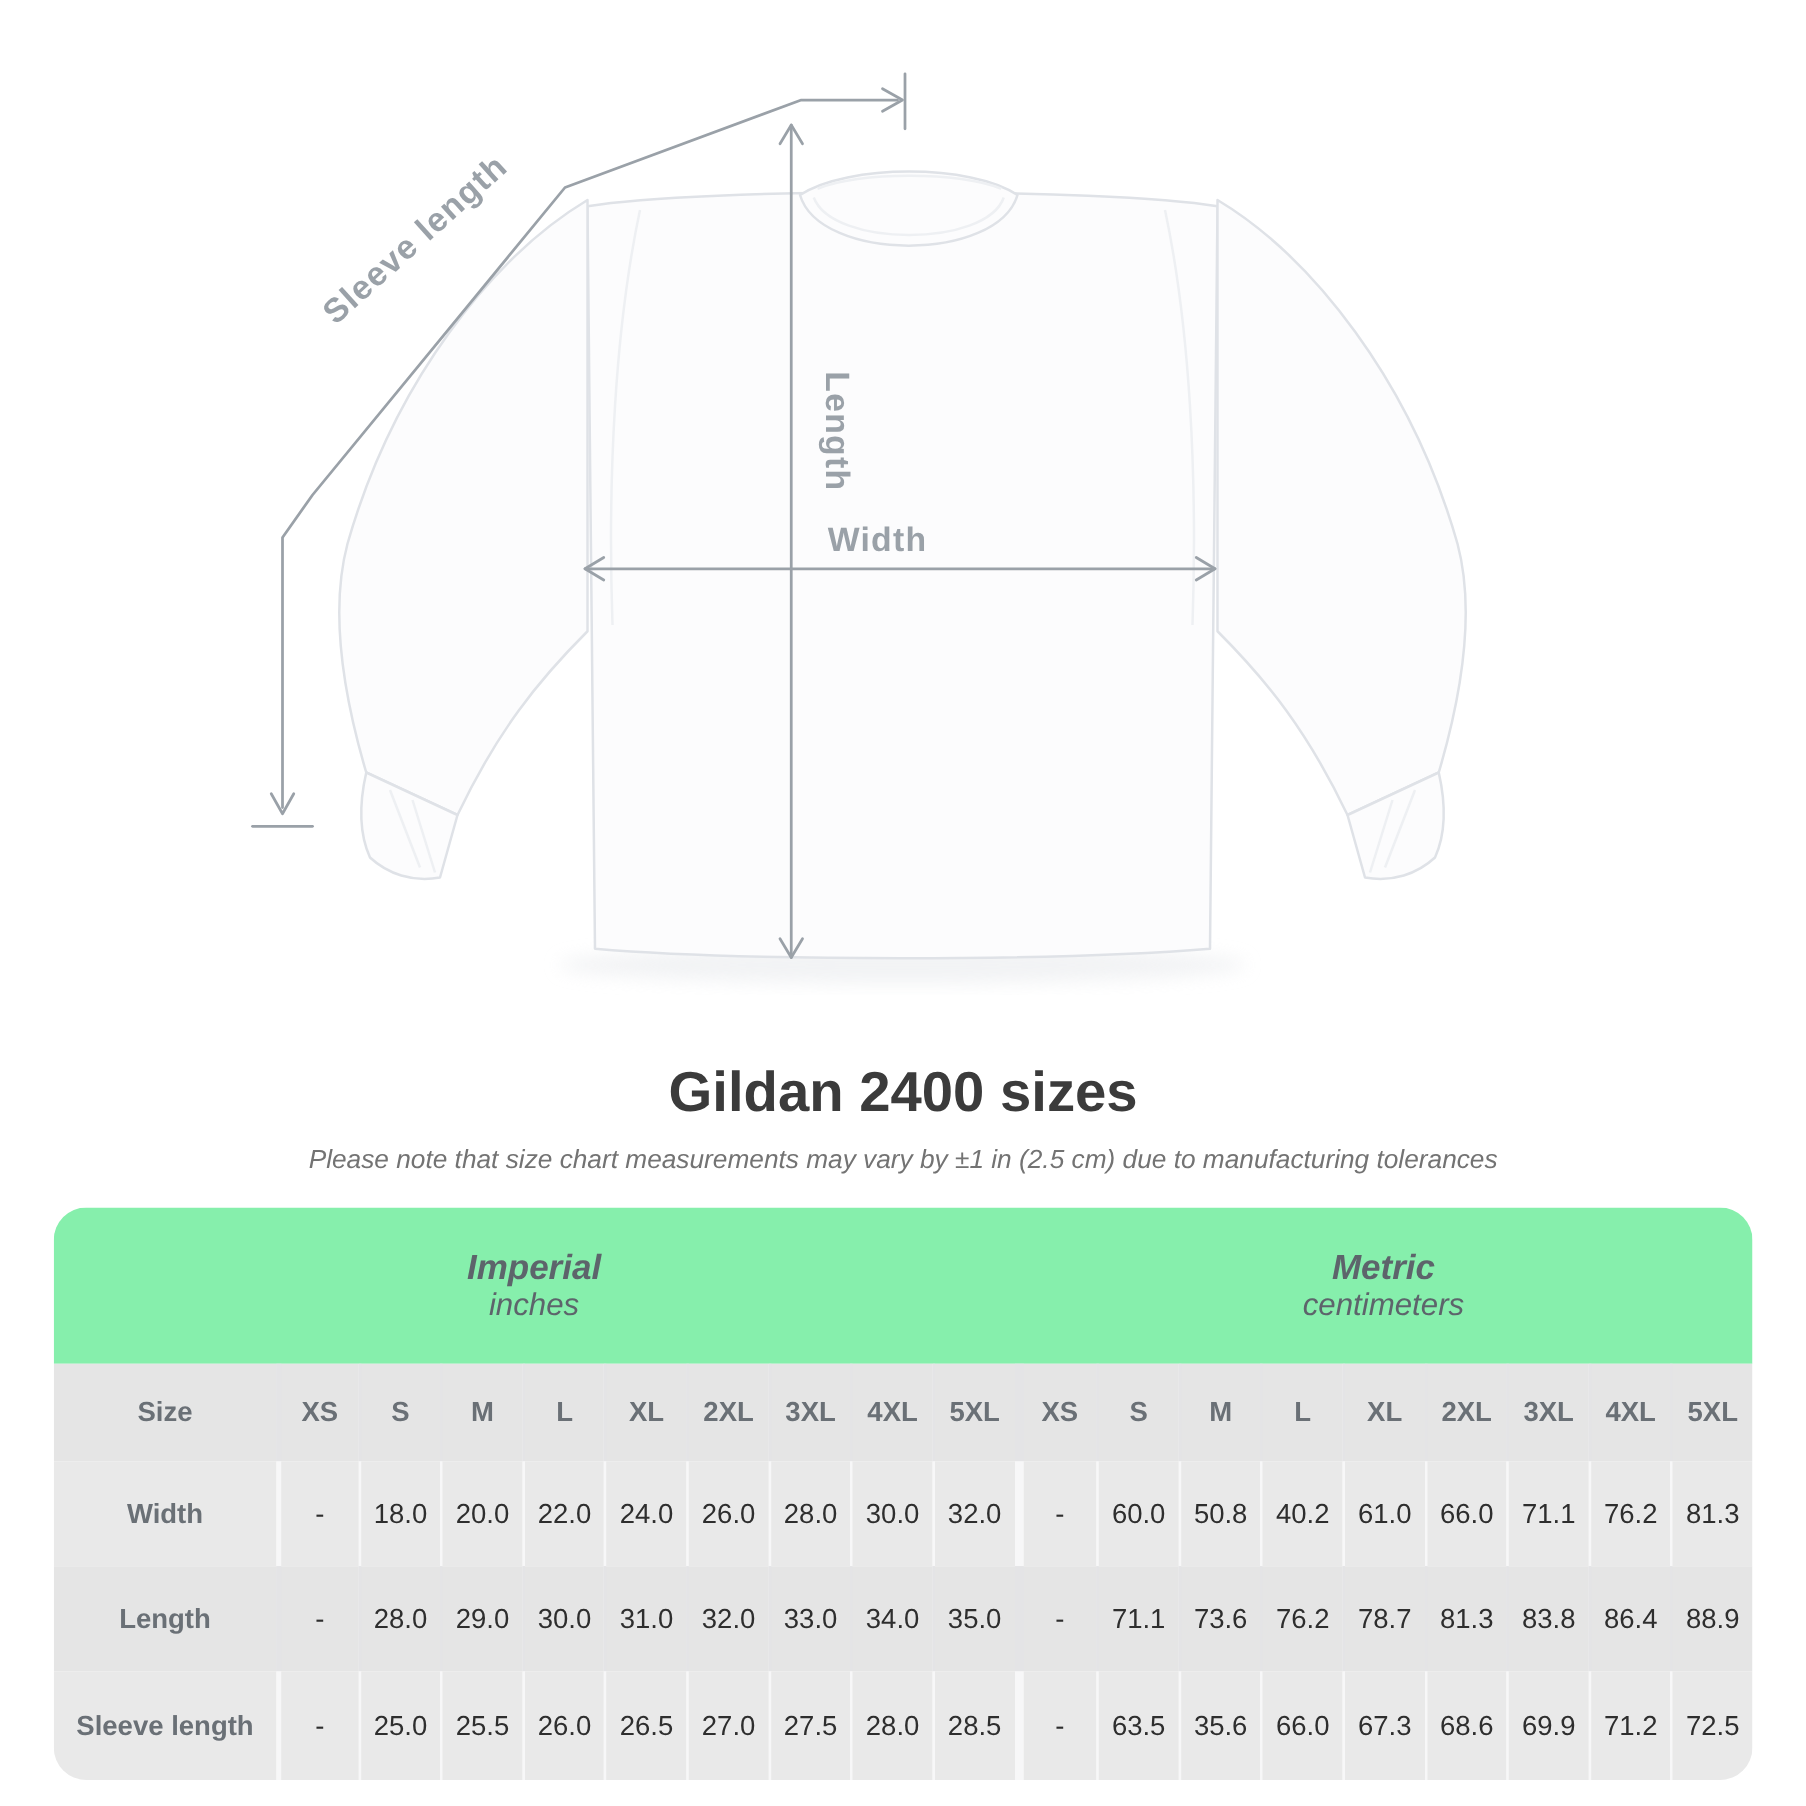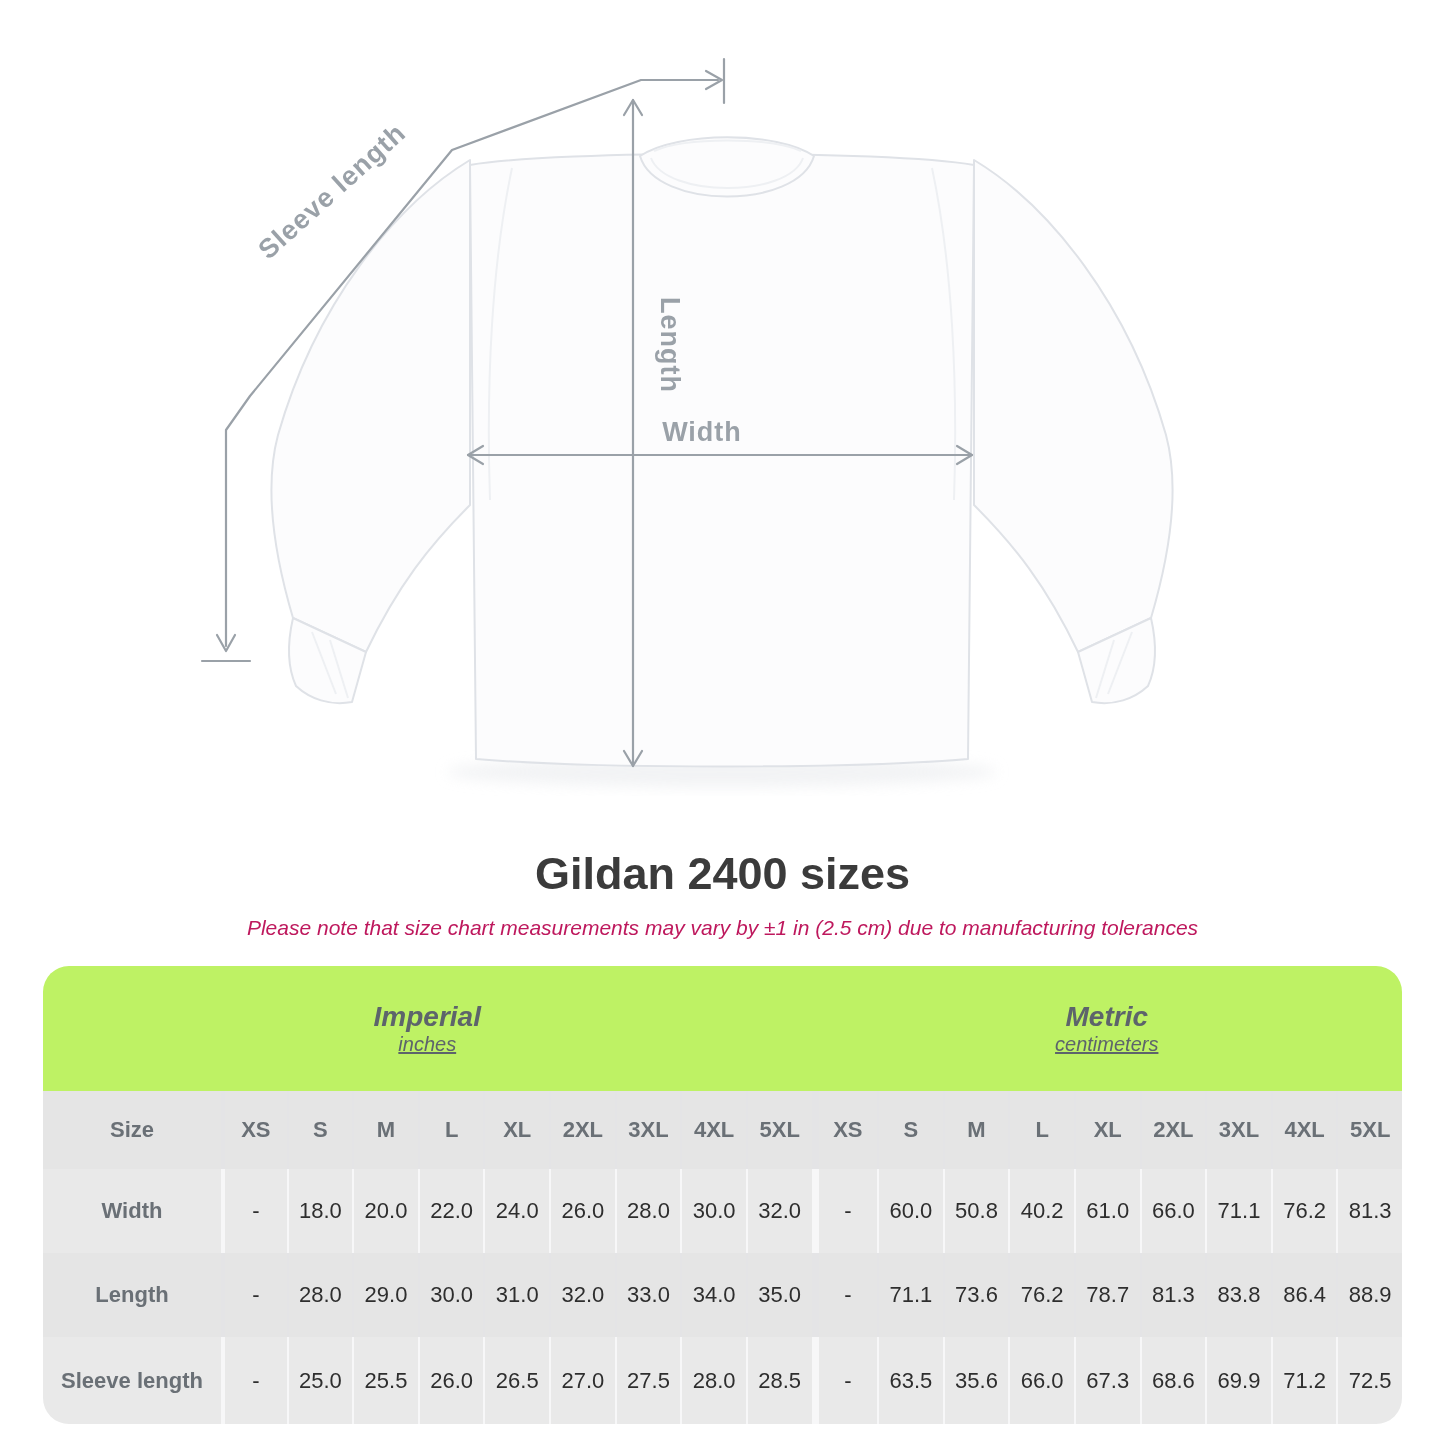--- a/index.html
+++ b/index.html
@@ -13,38 +13,38 @@
   .diagram-wrap svg{display:block;}
   .measure{stroke:#9aa1a8;stroke-width:2.2;fill:none;stroke-linecap:round;stroke-linejoin:round;}
   .measure-label{fill:#9aa1a8;font-weight:bold;font-size:27px;letter-spacing:1px;font-family:"Liberation Sans",sans-serif;}
   .shirt{fill:#fcfcfd;stroke:#dfe2e7;stroke-width:2;stroke-linejoin:round;}
   .seam{fill:none;stroke:#eef0f3;stroke-width:2;}
   
   .chart-title{
     margin:20px 0 8px;text-align:center;font-size:45px;font-weight:bold;color:#3b3b3b;
   }
   .chart-note{
-    margin:16px 0 26px;text-align:center;font-style:italic;font-size:21px;color:#be185d;
+    margin:16px 0 26px;text-align:center;font-style:italic;font-size:21px;color:#737373;
   }
   
   .size-table{
     margin:0 43px;width:1359px;
     display:grid;
     grid-template-columns:178px repeat(18, 1fr);
     grid-template-rows:125px 78px 84px 84px 87px;
     border-radius:26px;overflow:hidden;background:#ffffff;
   }
   .band{
-    grid-row:1;background:#bef264;
+    grid-row:1;background:#86efac;
     display:flex;flex-direction:column;align-items:center;justify-content:center;
   }
   .band-imperial{grid-column:1/11;}
   .band-metric{grid-column:11/20;}
   .band .group-label{font-size:28px;font-weight:bold;font-style:italic;color:#5d646b;}
-  .band .group-unit{font-size:20px;font-style:italic;color:#5d646b;text-decoration:underline;}
+  .band .group-unit{font-size:25px;font-style:italic;color:#5d646b;}
   .cell{display:flex;align-items:center;justify-content:center;font-size:22px;}
   .row-white{background:#e5e5e5;}
   .row-gray{background:#e9e9e9;}
   .hcell,.lcell{font-weight:bold;color:#6a7076;}
   .vcell{color:#2e2e2e;}
   .div-thin{border-left:2px solid;}
   .div-label{border-left:4px solid;}
   .div-mid{border-left:7px solid;}
   .row-white.div-thin,.row-white.div-label,.row-white.div-mid{border-left-color:#e4e4e6;}
   .row-gray.div-thin,.row-gray.div-label,.row-gray.div-mid{border-left-color:#f7f7f8;}

